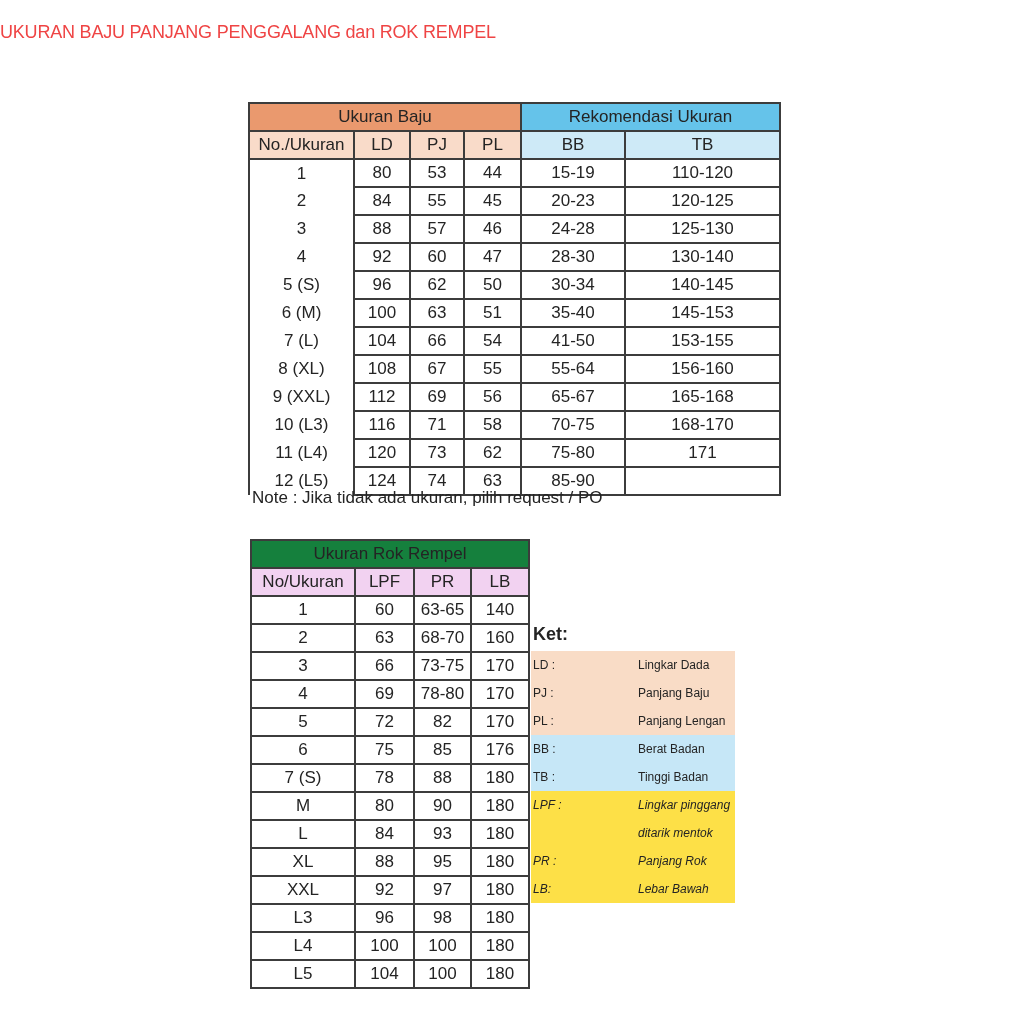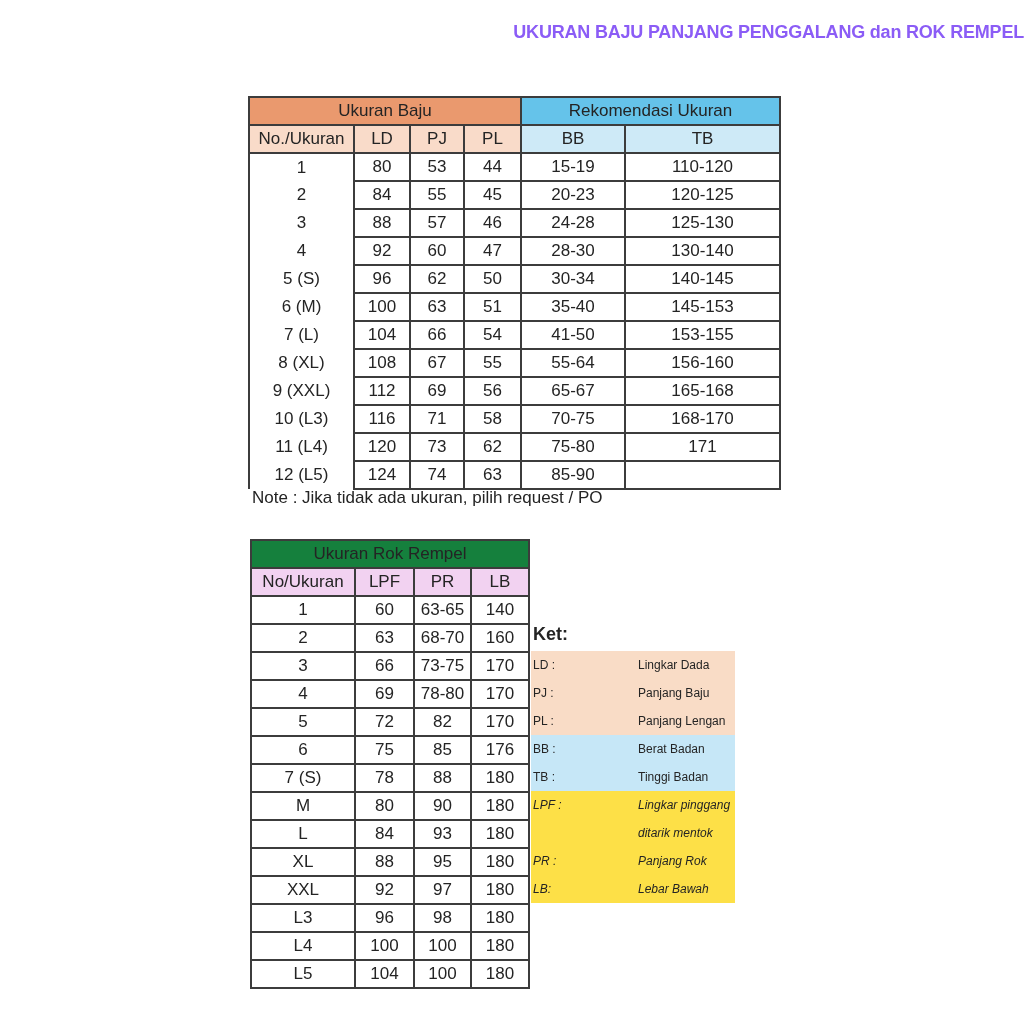--- a/index.html
+++ b/index.html
@@ -1,23 +1,23 @@
 <!DOCTYPE html>
 <html><head>
 <meta charset="utf-8">
 <style>
   html,body{margin:0;padding:0;background:#ffffff;}
   .canvas{position:relative;width:1024px;height:1024px;background:#ffffff;
           font-family:"Liberation Sans",sans-serif;color:#242424;overflow:hidden;}
-  .title{position:absolute;top:22px;left:0;width:100%;text-align:right;
-         font-size:18px;font-weight:bold;color:#8b5cf6;letter-spacing:-0.2px;}
+  .title{position:absolute;top:22px;left:0;width:100%;text-align:left;
+         font-size:18px;font-weight:normal;color:#ef4444;letter-spacing:-0.2px;}
   table{border-collapse:collapse;table-layout:fixed;position:absolute;}
   td{border:2px solid #3c3c3c;text-align:center;vertical-align:middle;
      padding:0;font-size:17px;white-space:nowrap;overflow:hidden;height:26px;}
-  .t1{left:248px;top:96px;width:531px;}
+  .t1{left:248px;top:102px;width:531px;}
   .t2{left:250px;top:539px;width:278px;}
   .hdr-salmon{background:#ea996e;}
   .hdr-blue{background:#65c3ea;}
   .sub-peach{background:#f9dbc9;}
   .sub-blue{background:#ceeaf7;}
   .hdr-orchid{background:#15803d;}
   .sub-orchid{background:#f2d2f1;}
   .t1 td.fc{border-top:none;border-bottom:none;}
   .note{position:absolute;left:252px;top:488px;font-size:17px;}
   .legend{position:absolute;left:531px;top:624px;width:204px;}

